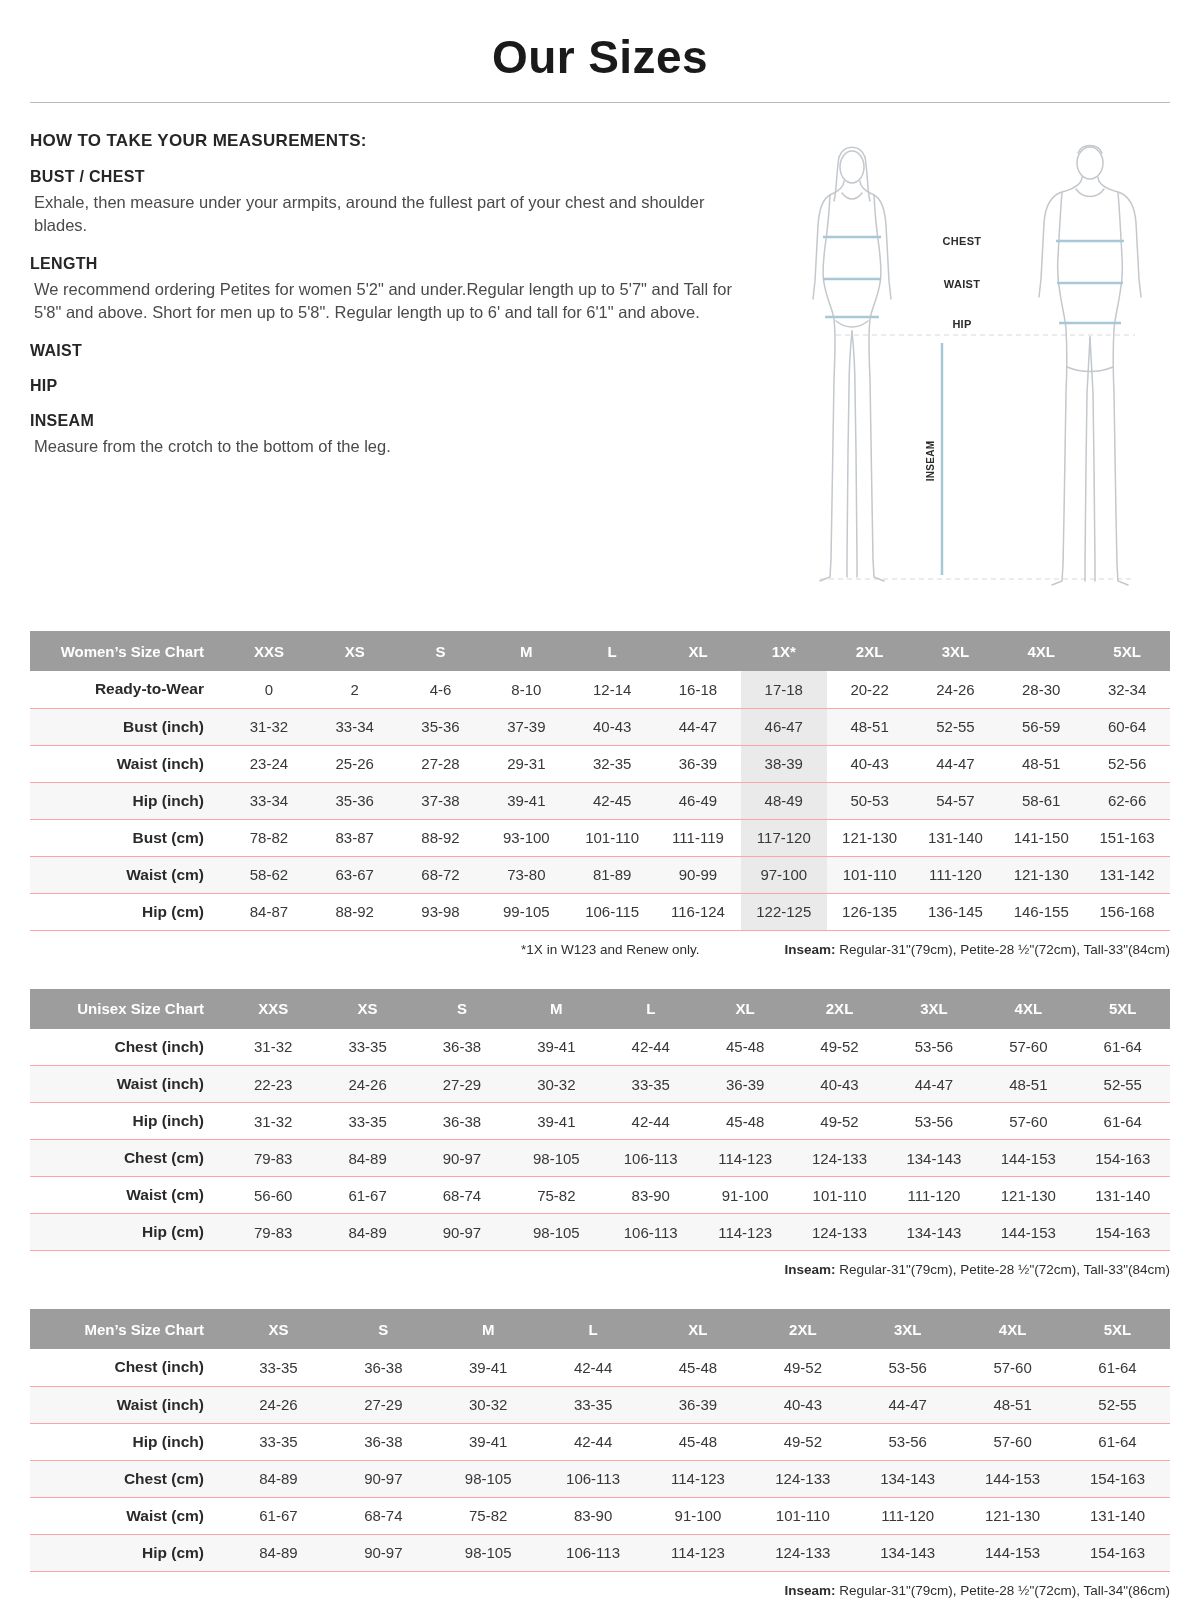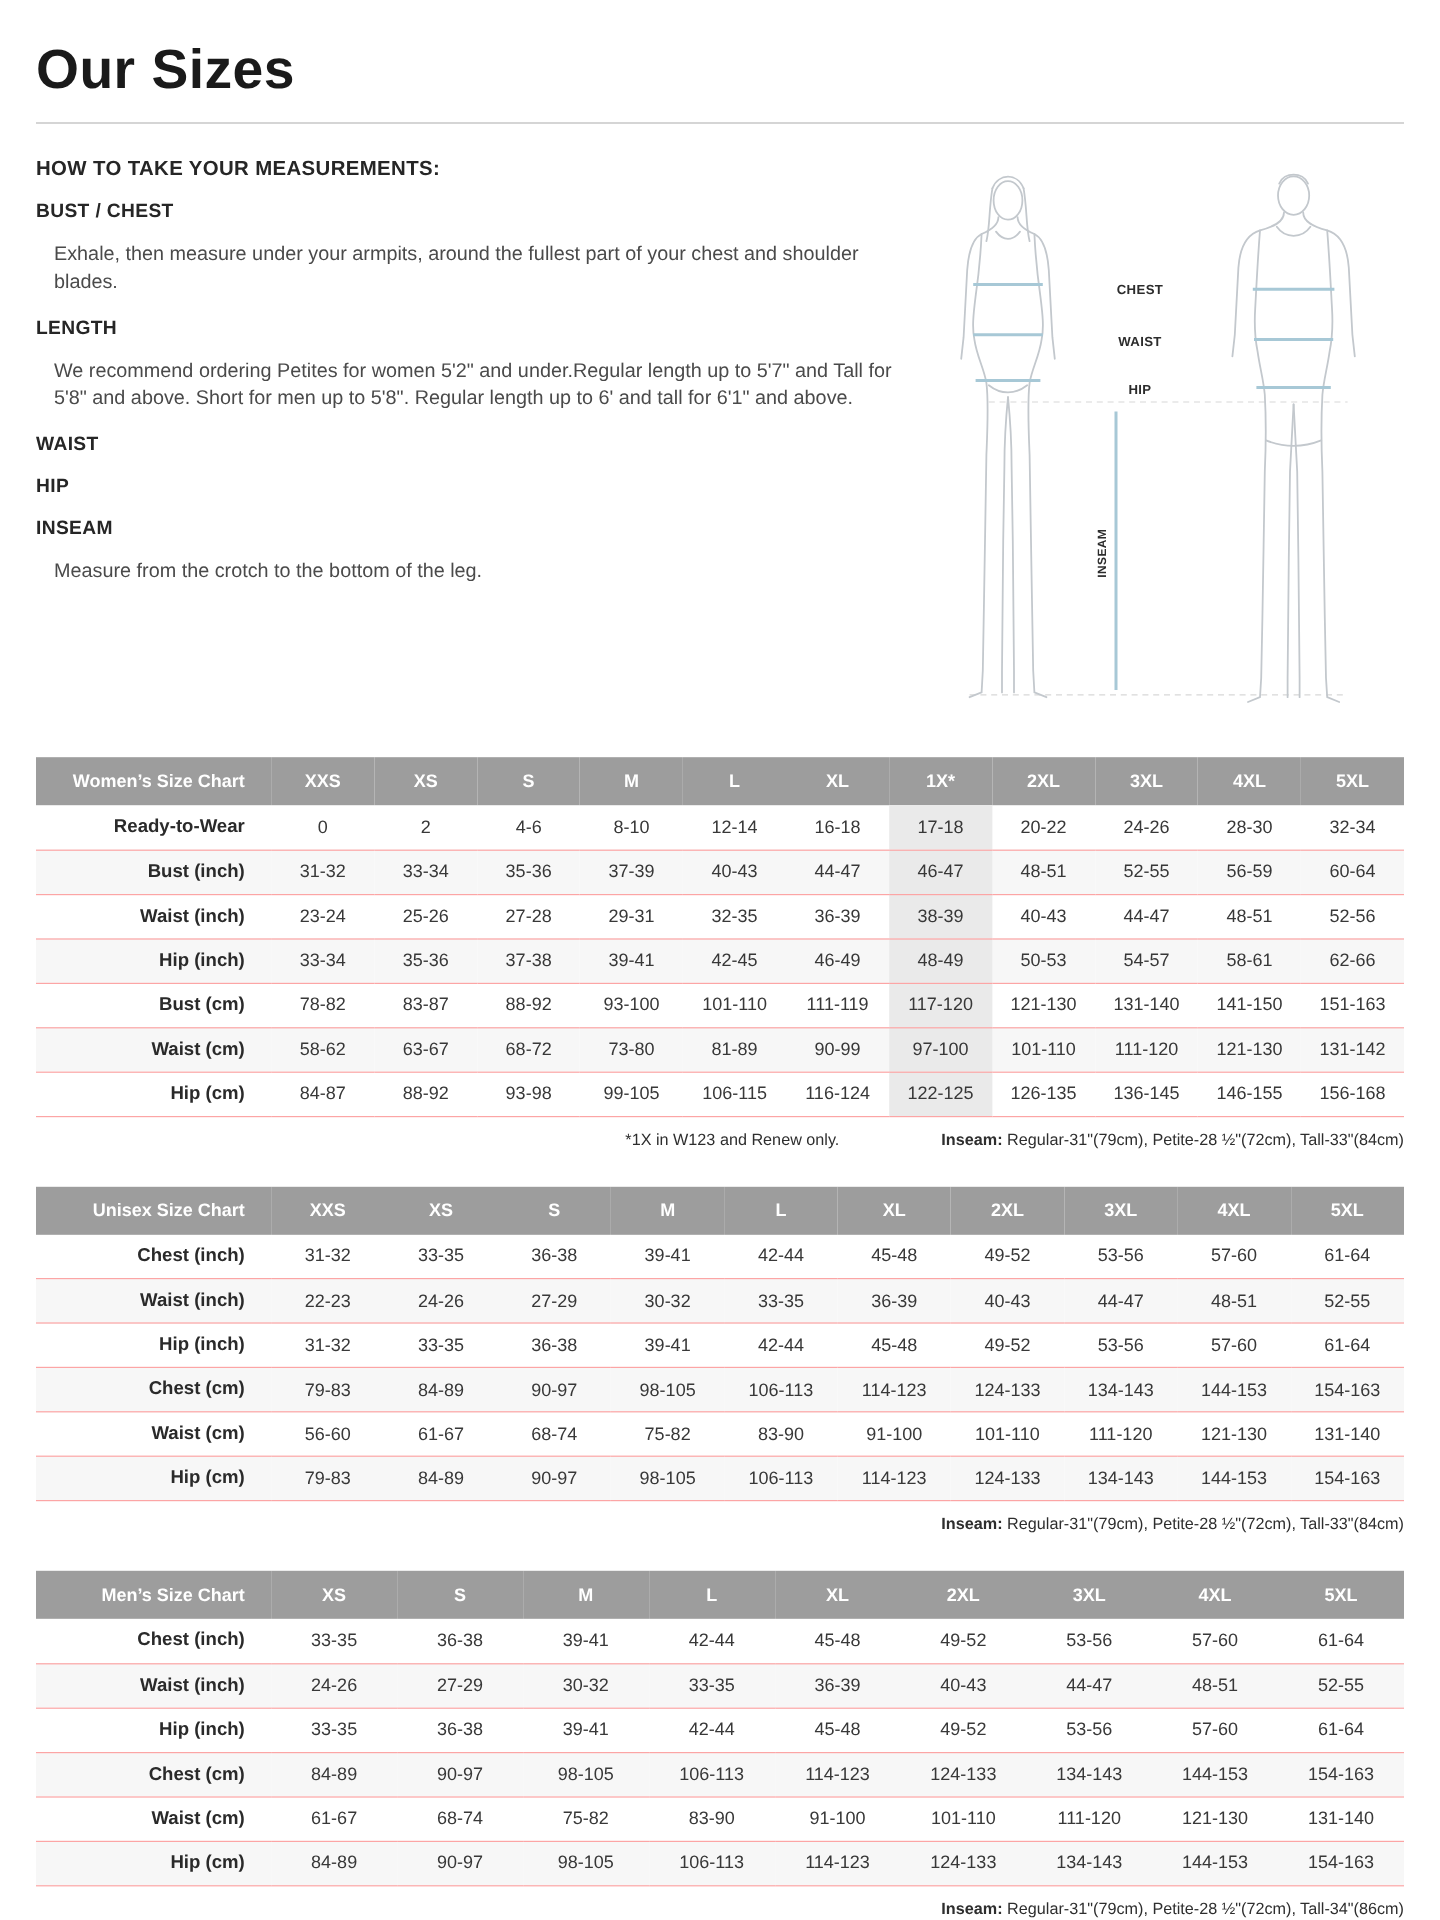--- a/index.html
+++ b/index.html
@@ -1,28 +1,28 @@
 <!DOCTYPE html>
 <html><head>
 <meta charset="utf-8">
 <style>
   html,body { margin:0; padding:0; background:#ffffff; }
   body { font-family:"Liberation Sans", sans-serif; color:#333; }
   .page { width:1200px; box-sizing:border-box; padding:24px 30px 36px; margin:0 auto; }
 
-  h1.page-title { font-size:46px; font-weight:800; color:#1a1a1a; margin:6px 0 18px; letter-spacing:0.4px; }
+  h1.page-title { font-size:46px; font-weight:800; color:#1a1a1a; margin:6px 0 18px; letter-spacing:0.4px;text-align:center; }
   .title-rule { border:none; border-top:1px solid #b9b9b9; margin:0 0 28px; }
 
   .top-section { position:relative; min-height:468px; }
   .instructions { width:735px; }
   .inst-heading { font-size:17px; font-weight:700; color:#262626; letter-spacing:0.3px; margin:0 0 16px; }
   .inst-title { font-size:16px; font-weight:700; color:#262626; letter-spacing:0.3px; margin:17px 0 5px; }
-  .inst-body { font-size:16.5px; line-height:1.42; color:#4a4a4a; margin:15px; }
-
-  .diagram { position:absolute; right:20px; top:0; width:372px; height:468px; }
+  .inst-body { font-size:16.5px; line-height:1.42; color:#4a4a4a; margin:4px; }
+
+  .diagram { position:absolute; right:8px; top:0; width:372px; height:468px; }
   .diagram svg { width:100%; height:100%; }
   .fig { fill:none; stroke:#c3c8cd; stroke-width:1.5; stroke-linecap:round; }
   .mline { stroke:#a7c8d6; stroke-width:2.5; }
   .dline { stroke:#d8d8d8; stroke-width:1; stroke-dasharray:5 4; fill:none; }
   .dlabel { font-size:11px; font-weight:700; fill:#2c2c2c; letter-spacing:0.3px; }
 
   .table-block { margin-top:32px; }
   .size-table { width:100%; border-collapse:collapse; table-layout:fixed; font-size:15px; }
   .size-table thead tr { height:40px;border-radius:14px; }
   .size-table thead th { background:#9d9d9d; color:#ffffff; font-weight:700; text-align:center; }

